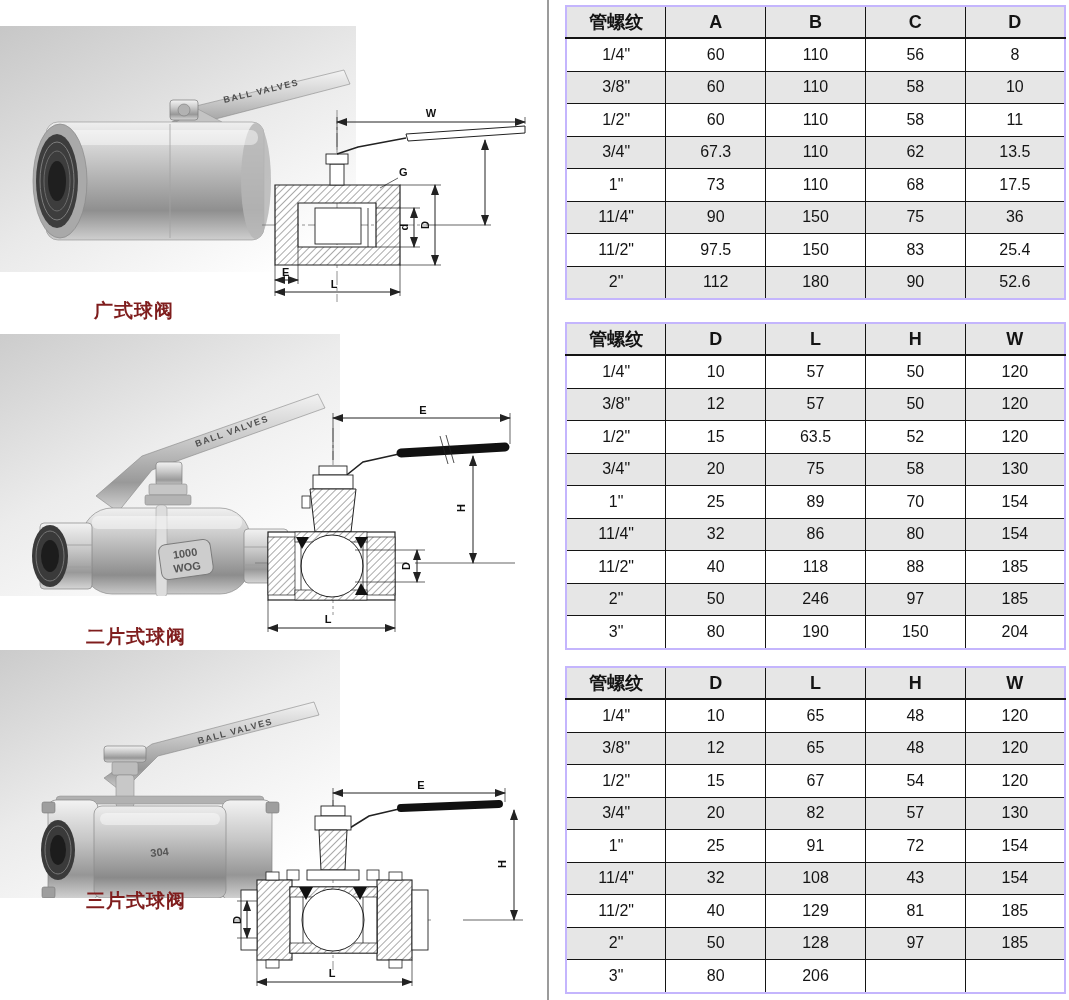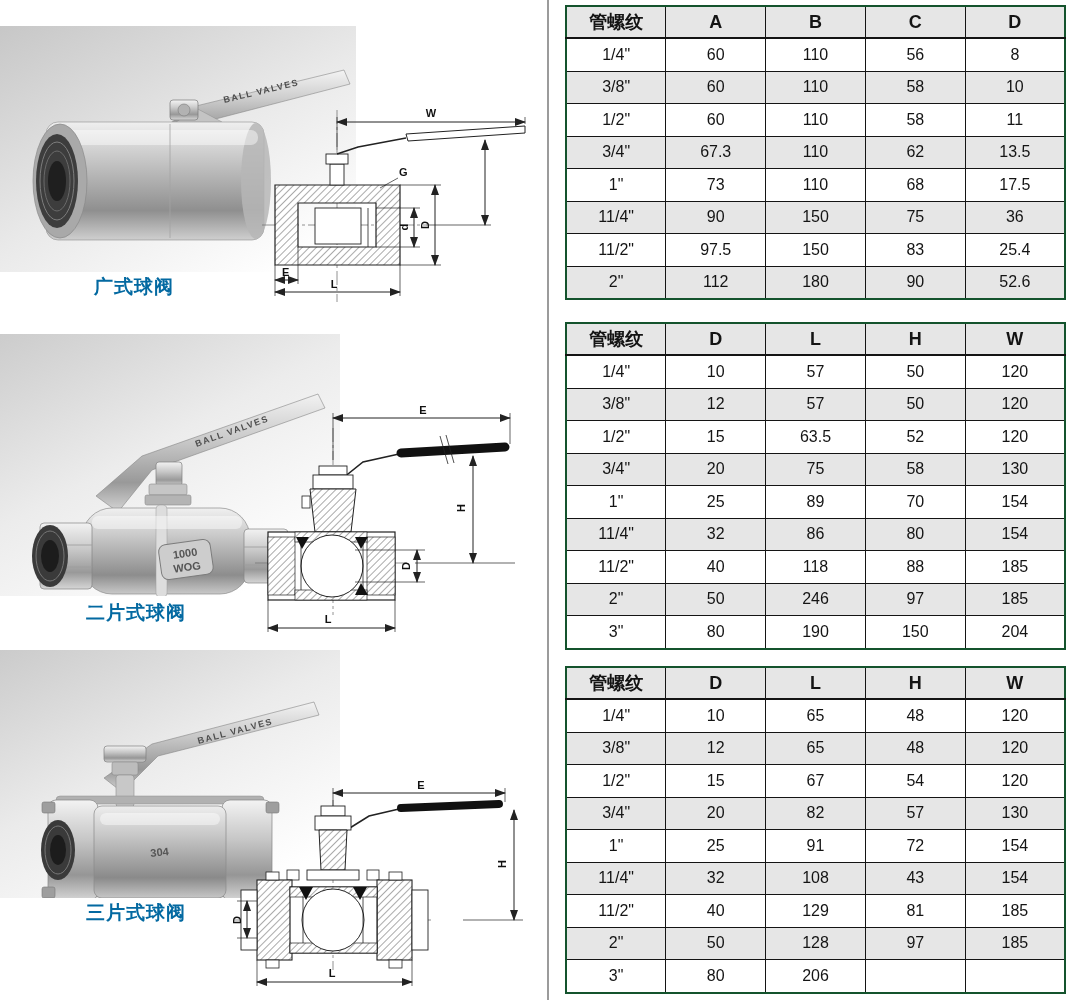--- a/index.html
+++ b/index.html
@@ -8,41 +8,41 @@
     background:#ffffff;
     font-family:"Liberation Sans","DejaVu Sans",sans-serif;
   }
   
   .divider { position:absolute; top:0; width:2px; height:1000px; background:#9b9b9b; }
 
   
   table.spec-table {
     position:absolute; left:565px; width:501px;
     border-collapse:collapse; table-layout:fixed;
-    background:#ffffff; border:2px solid #14532d;
+    background:#ffffff; border:2px solid #c4b5fd;
   }
   .spec-table th, .spec-table td {
     border:1px solid #141414; text-align:center; vertical-align:middle;
     padding:0; color:#141414; overflow:hidden; white-space:nowrap;
   }
   .spec-table th {
     background:#e6e6e6; font-weight:bold; font-size:18px; height:30px;
     border-bottom:2px solid #141414;
   }
   .spec-table td { font-size:16px; height:31.5px; font-weight:400; }
   .spec-table tbody tr:nth-child(even) td { background:#e6e6e6; }
   #table-one-piece  { top:5px;   }
   #table-two-piece  { top:322px; }
   #table-three-piece{ top:666px; }
 
   
   .photo, .drawing { position:absolute; }
   .valve-label {
-    position:absolute; font-weight:bold; font-size:19px; color:#0369a1;
-    letter-spacing:1px; white-space:nowrap;
+    position:absolute; font-weight:bold; font-size:19px; color:#7f1d1d;
+    letter-spacing:1px; white-space:nowrap;margin-top:24px;
   }
   
   .cl   { stroke:#777; stroke-width:0.8; stroke-dasharray:14 3 3 3; fill:none; }
   .body-line { stroke:#222; fill:#ffffff; }
   .ext  { stroke:#222; stroke-width:0.7; fill:none; }
   .dim  { stroke:#222; stroke-width:1; fill:none; }
   .thin { stroke:#222; stroke-width:0.8; fill:none; }
   .dimt { font:bold 11px "Liberation Sans","DejaVu Sans",sans-serif; fill:#111; }
   .handle-text { font:bold 9px "Liberation Sans","DejaVu Sans",sans-serif; fill:#4d4d4d; letter-spacing:1.5px; }
   .stamp-text  { font:bold 11px "Liberation Sans","DejaVu Sans",sans-serif; fill:#555; }
@@ -311,21 +311,21 @@
     <rect x="266" y="152" width="13" height="11" rx="2" fill="#9e9e9e" stroke="#777" stroke-width="0.6"></rect>
     <rect x="266" y="237" width="13" height="11" rx="2" fill="#9e9e9e" stroke="#777" stroke-width="0.6"></rect>
   </g>
   <g>
     <ellipse cx="58" cy="200" rx="17" ry="30" fill="#3a3a3a"></ellipse>
     <ellipse cx="58" cy="200" rx="13" ry="24" fill="none" stroke="#777" stroke-width="1"></ellipse>
     <ellipse cx="58" cy="200" rx="8" ry="15" fill="#1c1c1c"></ellipse>
   </g>
   <text class="stamp-text" transform="rotate(-6 160 206)" x="160" y="206" text-anchor="middle" fill="#6b6b6b">304</text>
 </svg>
-<div class="valve-label" style="left:86px;top:900px">三片式球阀</div>
+<div class="valve-label" style="left:86px;top:864px">三片式球阀</div>
 
 <svg class="drawing" style="left:233px;top:718px" width="327" height="280" viewBox="0 0 327 280">
   <defs>
     <pattern id="h3" patternUnits="userSpaceOnUse" width="5" height="5" patternTransform="rotate(45)">
       <rect width="5" height="5" fill="#ffffff"></rect>
         <line x1="0" y1="0" x2="0" y2="5" stroke="#555" stroke-width="1"></line>
     </pattern>
     <marker id="a3" markerWidth="11" markerHeight="8" refX="10" refY="4" orient="auto-start-reverse">
       <path d="M0,0 L11,4 L0,8 z" fill="#222"></path>
     </marker>

